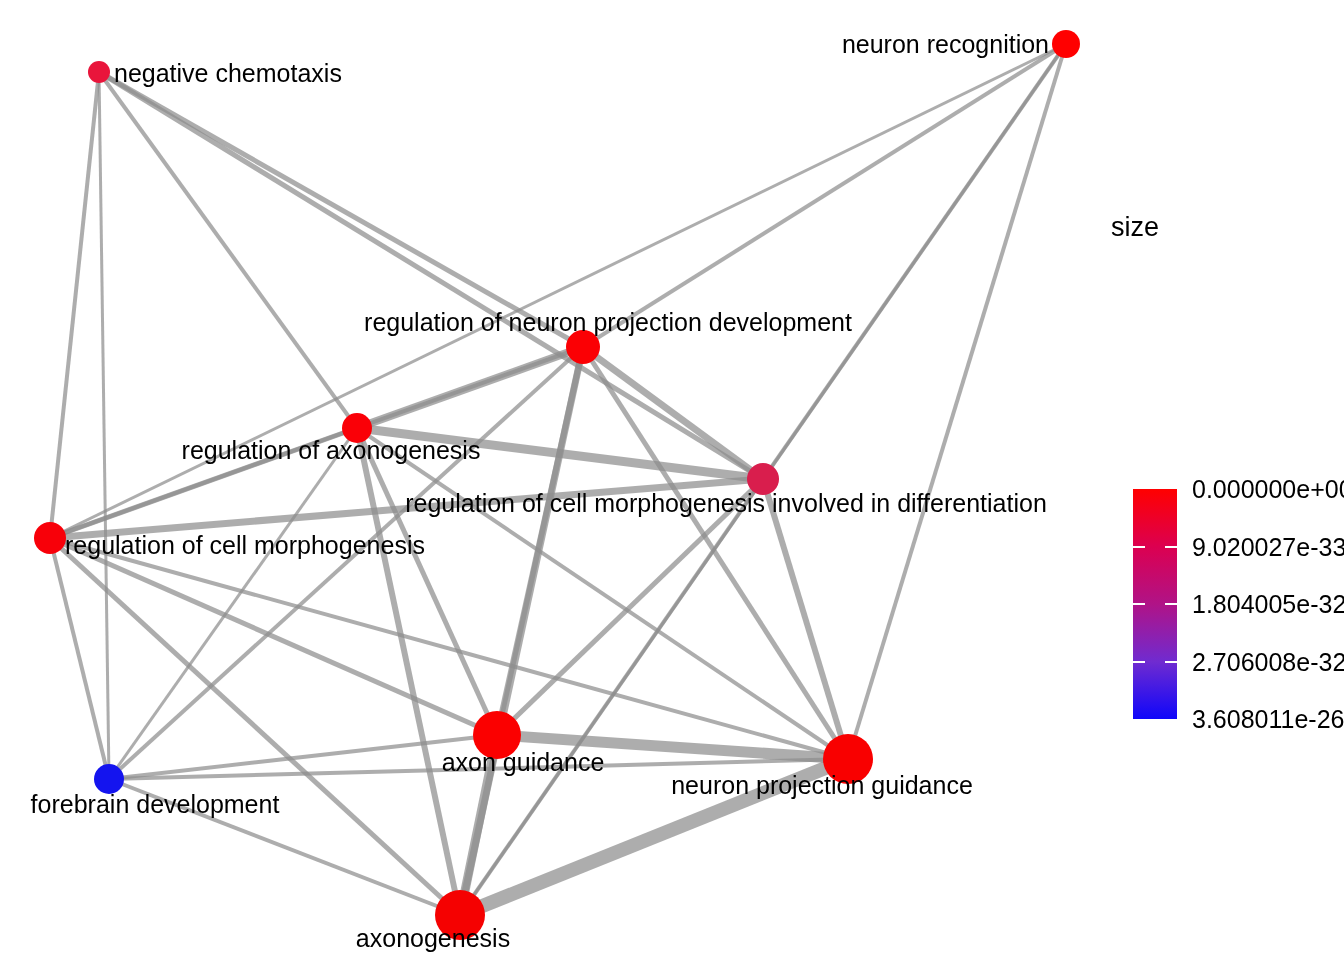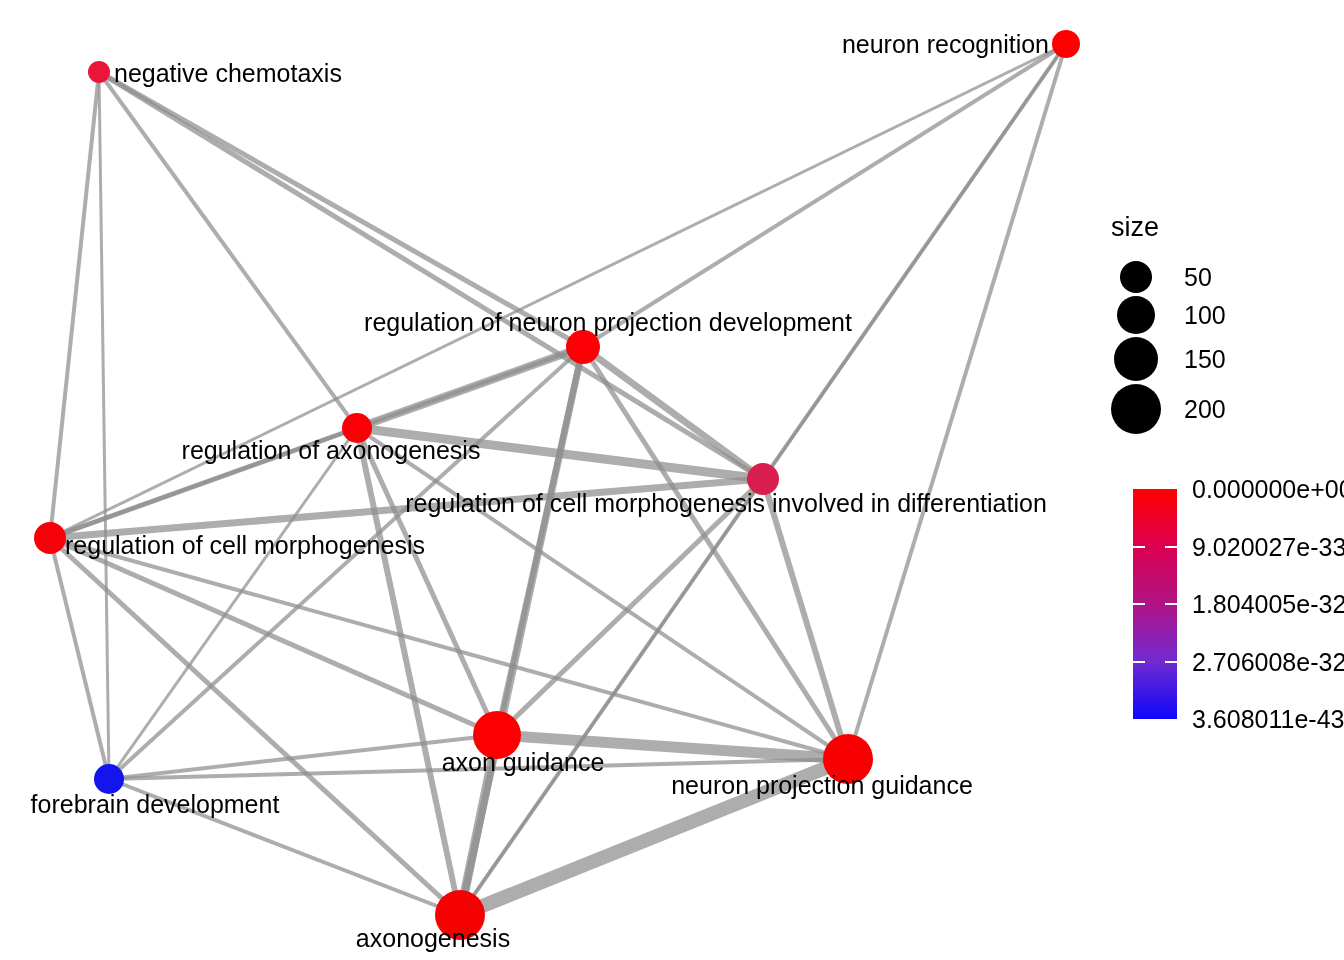--- a/index.html
+++ b/index.html
@@ -101,57 +101,31 @@
     <text x="726" y="512" text-anchor="middle" class="node-label">regulation of cell morphogenesis involved in differentiation</text>
     <text x="65" y="554" text-anchor="start" class="node-label">regulation of cell morphogenesis</text>
     <text x="155" y="813" text-anchor="middle" class="node-label">forebrain development</text>
     <text x="523" y="771" text-anchor="middle" class="node-label">axon guidance</text>
     <text x="822" y="794" text-anchor="middle" class="node-label">neuron projection guidance</text>
     <text x="433" y="947" text-anchor="middle" class="node-label">axonogenesis</text>
   </svg>
 
 <div class="legend-size">
   <div class="legend-title">size</div>
-  <div>
-      <div class="size-row">
-        <span class="size-dot-cell">
-          <span class="size-dot" style="height: 32px; width: 32px;"></span>
-        </span>
-        <span class="size-lab">50</span>
-      </div>
-      <div class="size-row">
-        <span class="size-dot-cell">
-          <span class="size-dot" style="height: 38px; width: 38px;"></span>
-        </span>
-        <span class="size-lab">100</span>
-      </div>
-      <div class="size-row">
-        <span class="size-dot-cell">
-          <span class="size-dot" style="height: 44px; width: 44px;"></span>
-        </span>
-        <span class="size-lab">150</span>
-      </div>
-      <div class="size-row">
-        <span class="size-dot-cell">
-          <span class="size-dot" style="height: 50px; width: 50px;"></span>
-        </span>
-        <span class="size-lab">200</span>
-      </div>
-    </div>
 </div>
 
 <div class="legend-color">
   <div class="padj-body">
     <div class="padj-bar" style="background: linear-gradient(rgb(255, 0, 0) 0%, rgb(220, 0, 80) 25%, rgb(176, 19, 135) 50%, rgb(112, 43, 208) 75%, rgb(15, 6, 250) 100%);"></div>
     <div>
         <div class="padj-lab" style="top: 14px;">0.000000e+00</div>
         <div class="padj-lab" style="top: 71.5px;">9.020027e-33</div>
         <div class="padj-lab" style="top: 129px;">1.804005e-32</div>
         <div class="padj-lab" style="top: 186.5px;">2.706008e-32</div>
-        <div class="padj-lab" style="top: 244px;">3.608011e-43</div>
+        <div class="padj-lab" style="top: 244px;">3.608011e-26</div>
       </div>
   <div class="padj-tick" style="left: 7px; top: 70.5px;"></div>
       <div class="padj-tick" style="left: 39px; top: 70.5px;"></div>
       <div class="padj-tick" style="left: 7px; top: 128px;"></div>
       <div class="padj-tick" style="left: 39px; top: 128px;"></div>
       <div class="padj-tick" style="left: 7px; top: 185.5px;"></div>
       <div class="padj-tick" style="left: 39px; top: 185.5px;"></div>
     </div>
 </div>
 

